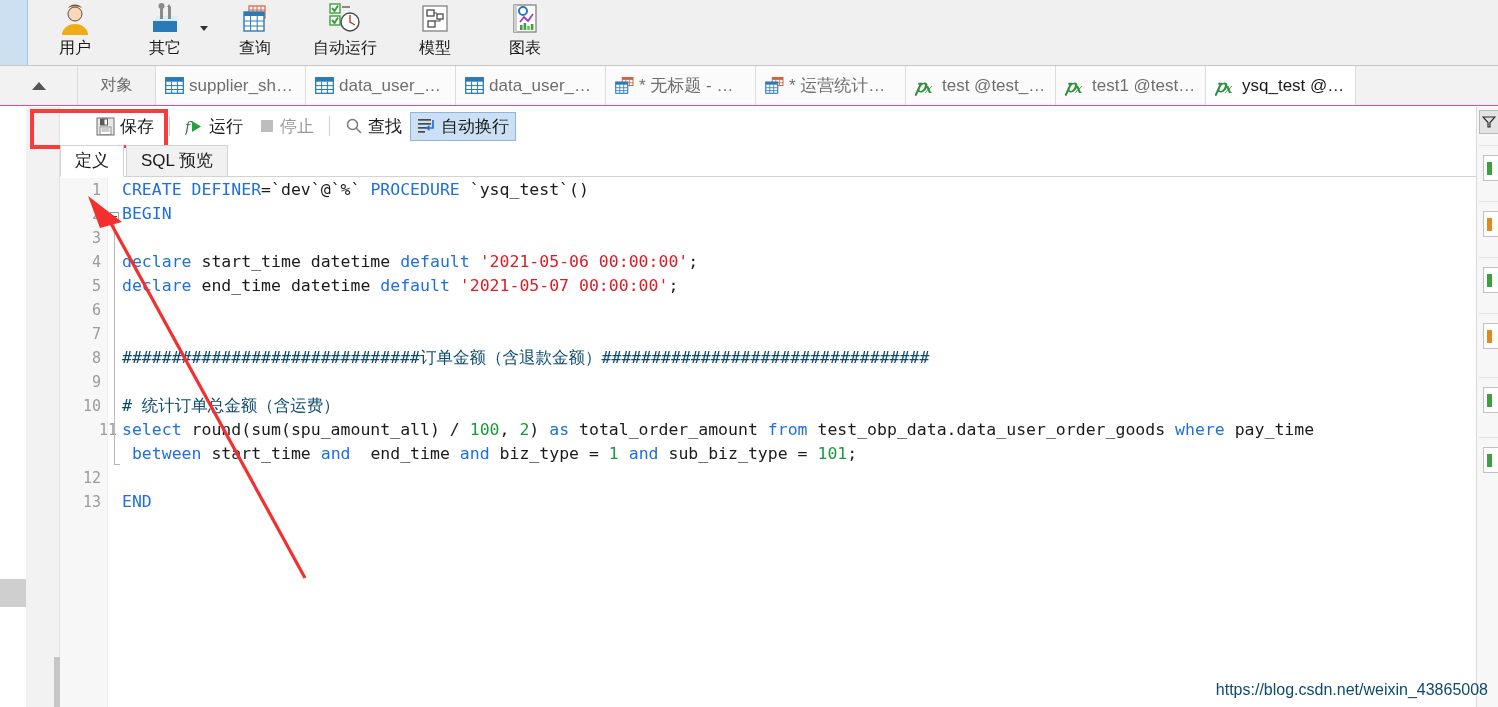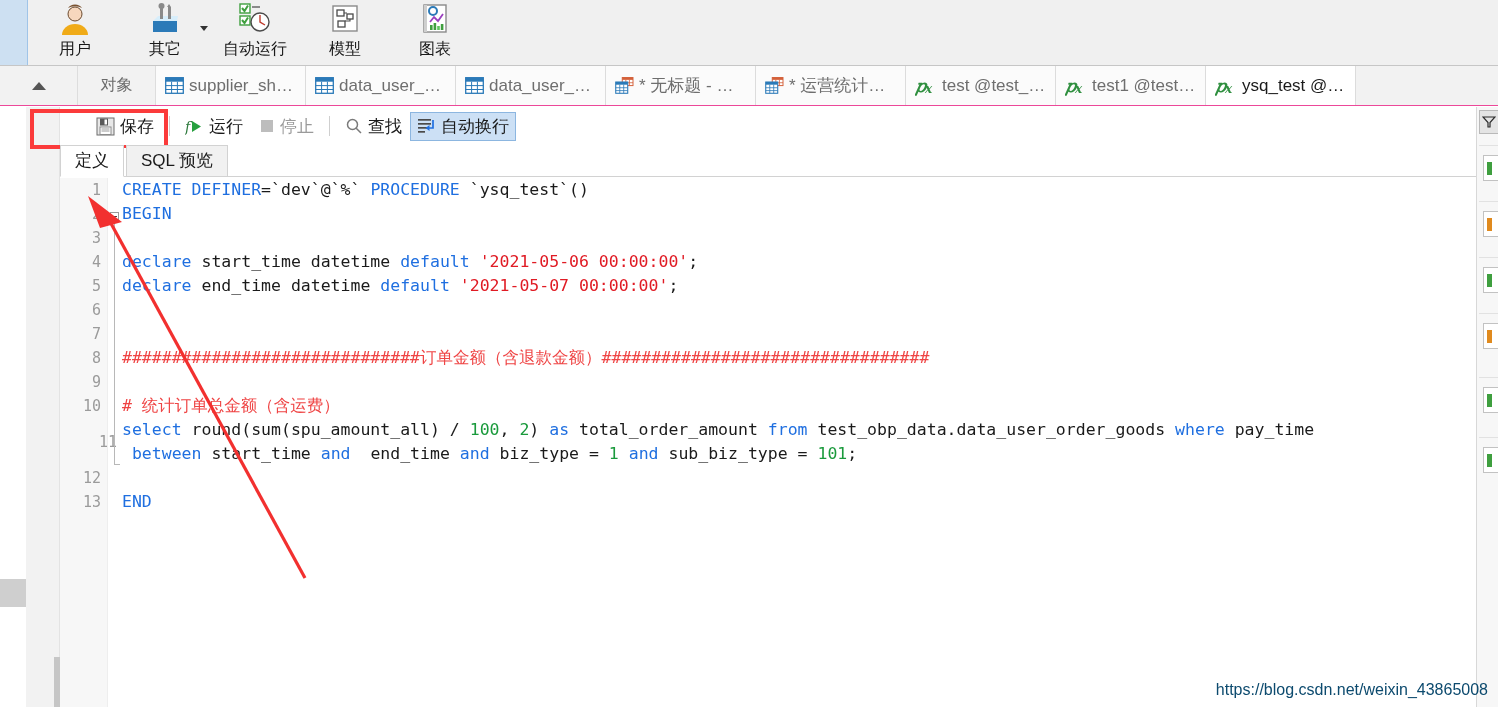--- a/index.html
+++ b/index.html
@@ -27,20 +27,21 @@
     position: absolute; left: 0; top: 0;
     width: 28px; height: 65px;
     background: #cde0f2;
     border-right: 1px solid #9fc4e8;
   }
   .ribbon-items {
     position: absolute; left: 30px; top: 0;
     height: 65px;
     display: flex;
     align-items: center;
+    font-family: Liberation Mono, monospace;
   }
   .ribbon-btn {
     width: 90px; height: 65px;
     display: flex; flex-direction: column;
     align-items: center; justify-content: flex-start;
     padding-top: 2px;
     position: relative;
   }
   .ribbon-btn .ri-icon {
     height: 36px; width: 40px;
@@ -233,21 +234,21 @@
     font-family: "DejaVu Sans Mono", "Liberation Mono", monospace;
     font-size: 16.5px;
     line-height: 24px;
     white-space: pre;
     color: #1a1a1a;
   }
   .code-line { height: 24px; white-space: pre; }
   .kw  { color: #1f6fe0; }
   .str { color: #e01b24; }
   .num { color: #1a9a3c; }
-  .cmt { color: #ef4444; }
+  .cmt { color: #0c4a6e; }
   .plain { color: #1a1a1a; }
 
   
   .rightpanel {
     position: absolute;
     right: 0; top: 107px;
     width: 22px; height: 600px;
     background: #f7f7f7;
     border-left: 1px solid #d8d8d8;
   }
@@ -342,20 +343,32 @@
               <rect x="6" y="18" width="24" height="11" fill="#2b7ab8"></rect>
               <path d="M6 18 L11 13 L31 13 L30 18 Z" fill="#d7eefb"></path>
               <rect x="13" y="3" width="3" height="13" fill="#8a8a8a"></rect>
               <circle cx="14.5" cy="3" r="3" fill="#8a8a8a"></circle>
               <rect x="21" y="4" width="3" height="12" fill="#8a8a8a"></rect>
               <path d="M20 4 l2 -3 l2 3 z" fill="#8a8a8a"></path>
             </svg>
           </span>
           <span class="ri-label">其它</span>
           <span class="ribbon-caret"></span>
+        </div>
+        <div class="ribbon-btn">
+          <span class="ri-icon">
+            <svg width="36" height="34" viewBox="0 0 36 34">
+              <rect x="12" y="3" width="16" height="12" fill="#fff" stroke="#d4603a" stroke-width="1.2"></rect>
+              <path d="M16 3v12M20 3v12M24 3v12M12 7h16M12 11h16" stroke="#d4603a" stroke-width="1"></path>
+              <rect x="7" y="9" width="20" height="19" fill="#fff" stroke="#2b7ab8" stroke-width="1.4"></rect>
+              <rect x="7" y="9" width="20" height="4" fill="#2b7ab8"></rect>
+              <path d="M13.6 13v15M20.2 13v15M7 18h20M7 23h20" stroke="#2b7ab8" stroke-width="1"></path>
+            </svg>
+          </span>
+          <span class="ri-label">查询</span>
         </div>
         <div class="ribbon-btn">
           <span class="ri-icon">
             <svg width="36" height="34" viewBox="0 0 36 34">
               <rect x="3" y="1" width="10" height="9" fill="#fff" stroke="#3f9f3f" stroke-width="1.4"></rect>
               <path d="M5 5 l2.5 3 L11 2.5" stroke="#3f9f3f" stroke-width="2" fill="none"></path>
               <rect x="15" y="3" width="8" height="2" fill="#8a8a8a"></rect>
               <rect x="3" y="13" width="10" height="9" fill="#fff" stroke="#3f9f3f" stroke-width="1.4"></rect>
               <path d="M5 17 l2.5 3 L11 14.5" stroke="#3f9f3f" stroke-width="2" fill="none"></path>
               <circle cx="23" cy="19" r="9" fill="#fff" stroke="#4a4a4a" stroke-width="1.4"></circle>
@@ -553,21 +566,21 @@
         <div class="gutter-num" style="top: 0px;">1</div>
         <div class="gutter-num" style="top: 24px;">2</div>
         <div class="gutter-num" style="top: 48px;">3</div>
         <div class="gutter-num" style="top: 72px;">4</div>
         <div class="gutter-num" style="top: 96px;">5</div>
         <div class="gutter-num" style="top: 120px;">6</div>
         <div class="gutter-num" style="top: 144px;">7</div>
         <div class="gutter-num" style="top: 168px;">8</div>
         <div class="gutter-num" style="top: 192px;">9</div>
         <div class="gutter-num" style="top: 216px;">10</div>
-        <div class="gutter-num" style="top: 252px; padding-left: 38px;">11</div>
+        <div class="gutter-num" style="top: 240px; padding-left: 38px;">11</div>
         <div class="gutter-num" style="top: 288px;">12</div>
         <div class="gutter-num" style="top: 312px;">13</div>
       </div>
     <div class="fold-col">
       <div class="fold-box" style="top:34px;"></div>
       <div class="fold-line" style="top:44px;height:242px;"></div>
       <div class="fold-end" style="top:286px;"></div>
     </div>
     <div class="code-area" id="code-area"><div class="code-line"><span class="kw">CREATE</span><span class="plain"> </span><span class="kw">DEFINER</span><span class="plain">=`dev`@`%` </span><span class="kw">PROCEDURE</span><span class="plain"> `ysq_test`()</span></div><div class="code-line"><span class="kw">BEGIN</span></div><div class="code-line"><span class="plain"></span></div><div class="code-line"><span class="kw">declare</span><span class="plain"> start_time datetime </span><span class="kw">default</span><span class="plain"> </span><span class="str">'2021-05-06 00:00:00'</span><span class="plain">;</span></div><div class="code-line"><span class="kw">declare</span><span class="plain"> end_time datetime </span><span class="kw">default</span><span class="plain"> </span><span class="str">'2021-05-07 00:00:00'</span><span class="plain">;</span></div><div class="code-line"><span class="plain"></span></div><div class="code-line"><span class="plain"></span></div><div class="code-line"><span class="cmt">##############################订单金额（含退款金额）#################################</span></div><div class="code-line"><span class="plain"></span></div><div class="code-line"><span class="cmt"># 统计订单总金额（含运费）</span></div><div class="code-line"><span class="kw">select</span><span class="plain"> round(sum(spu_amount_all) / </span><span class="num">100</span><span class="plain">, </span><span class="num">2</span><span class="plain">) </span><span class="kw">as</span><span class="plain"> total_order_amount </span><span class="kw">from</span><span class="plain"> test_obp_data.data_user_order_goods </span><span class="kw">where</span><span class="plain"> pay_time</span></div><div class="code-line"><span class="plain"> </span><span class="kw">between</span><span class="plain"> start_time </span><span class="kw">and</span><span class="plain">  end_time </span><span class="kw">and</span><span class="plain"> biz_type = </span><span class="num">1</span><span class="plain"> </span><span class="kw">and</span><span class="plain"> sub_biz_type = </span><span class="num">101</span><span class="plain">;</span></div><div class="code-line"><span class="plain"></span></div><div class="code-line"><span class="kw">END</span></div></div>
   </div>

